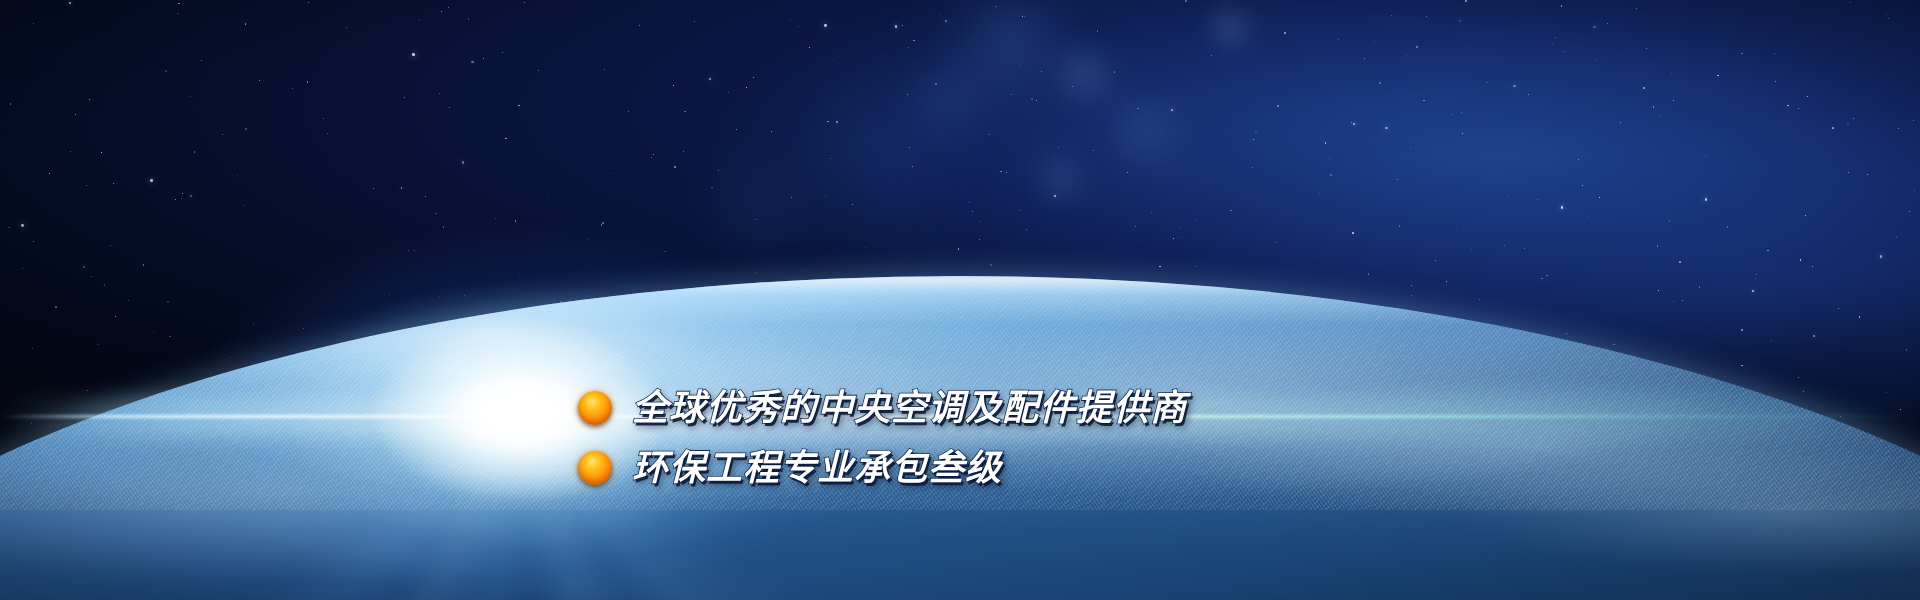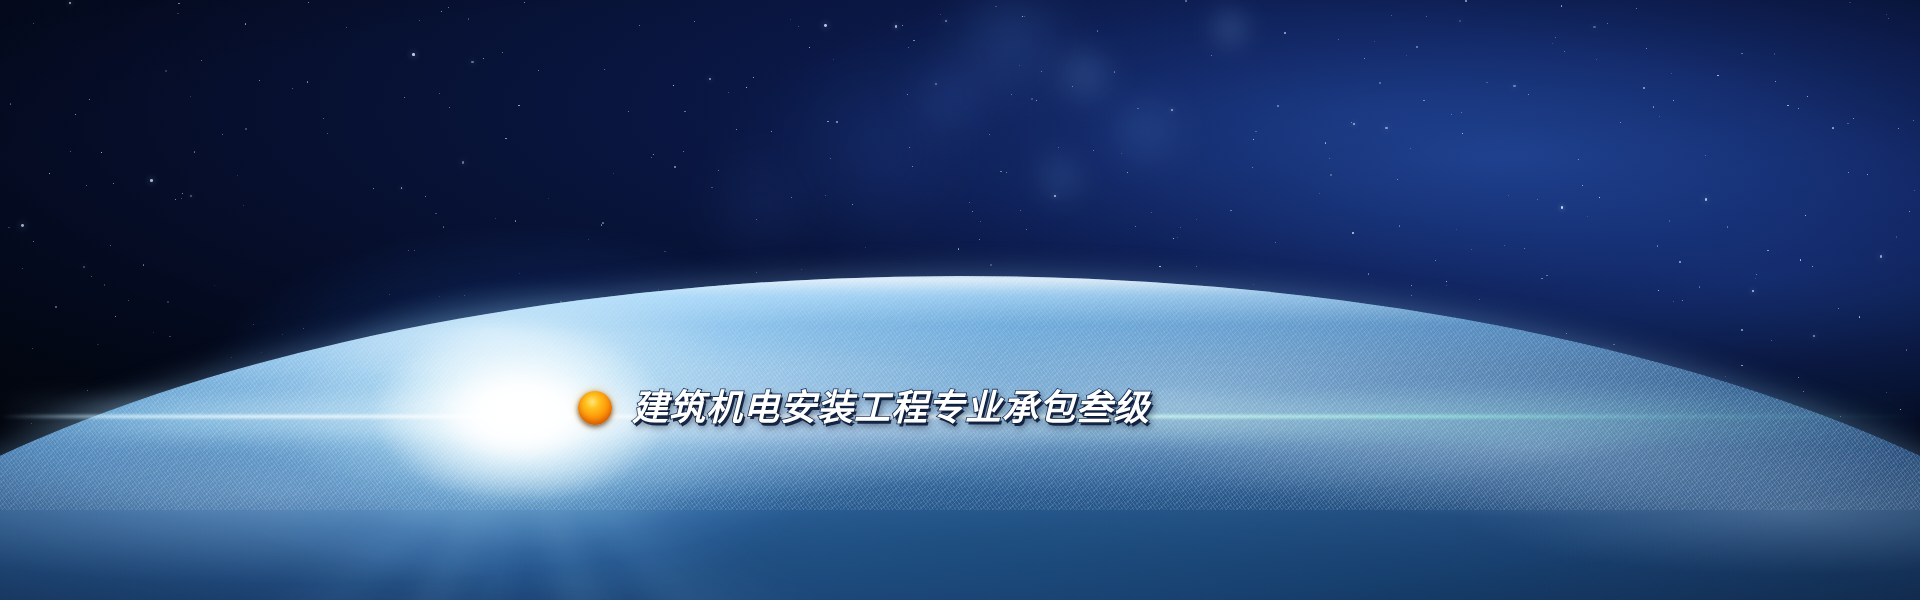--- a/index.html
+++ b/index.html
@@ -690,19 +690,23 @@
 
   <div class="layer vignette"></div>
 
   <div class="content">
 
 
     <div class="bullets">
 
       <div class="bullet">
         <span class="dot"></span>
-        <span class="bullet-text">建筑机电安装工程专业承包叁级</span>
+        <span class="bullet-text">全球优秀的中央空调及配件提供商</span>
       </div>
 
+      <div class="bullet">
+        <span class="dot"></span>
+        <span class="bullet-text">环保工程专业承包叁级</span>
+      </div>
 
     </div>
   </div>
 </div>
 
 </body></html>

